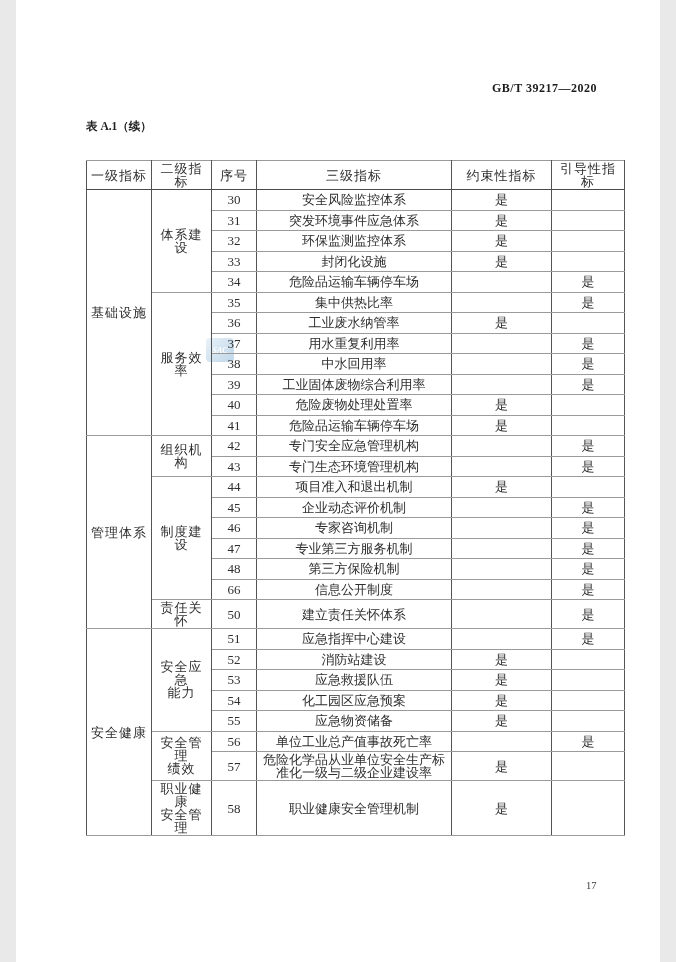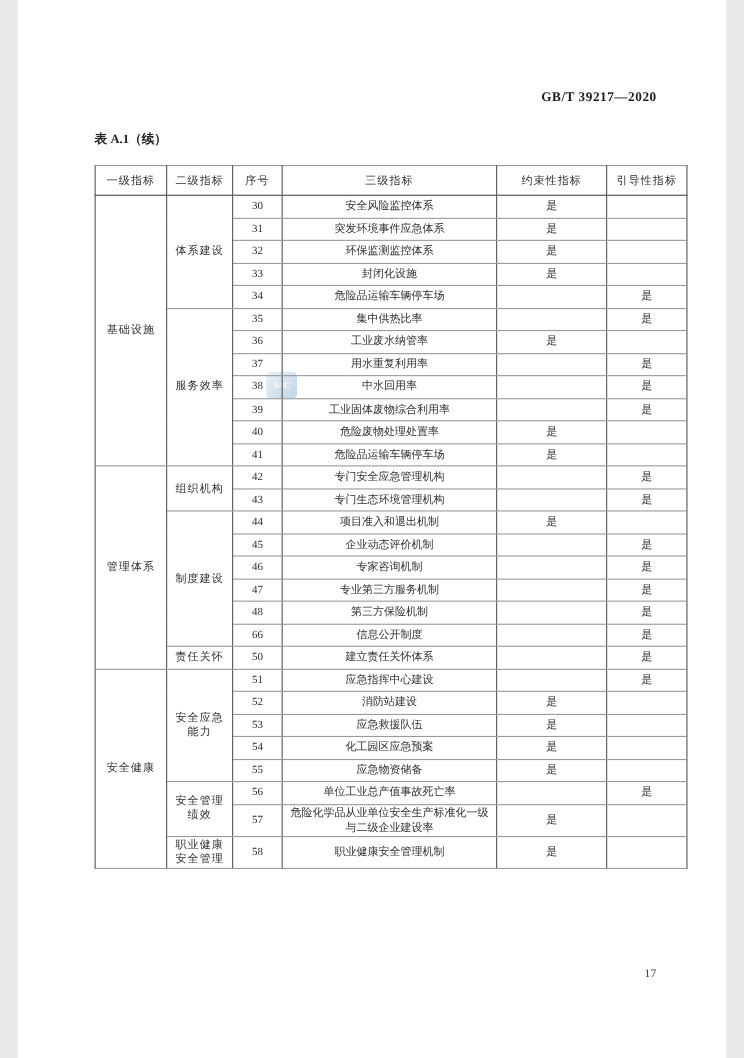--- a/index.html
+++ b/index.html
@@ -27,27 +27,27 @@
     top: 119px;
     left: 70px;
     width: 538px;
     text-align: left;
     font-size: 11.5px;
     font-weight: bold;
     color: #222222;
   }
   table.ind-table {
     position: absolute;
-    top: 150px;
+    top: 160px;
     left: 70px;
     width: 538px;
     border-collapse: collapse;
     table-layout: fixed;
     border: 1.5px solid #3c3c3c;
-    font-size: 10px;
+    font-size: 13px;
   }
   table.ind-table th, table.ind-table td {
     border-left: 1px solid #555555;
     border-right: 1px solid #555555;
     border-top: 1px solid #9a9a9a;
     border-bottom: 1px solid #9a9a9a;
     padding: 1px 3px;
     line-height: 13px;
     color: #2e2e2e;
     background: transparent;
@@ -81,21 +81,20 @@
     background: linear-gradient(135deg, #d8e8f4 0%, #a9c9e2 60%, #8fb8d8 100%);
     color: #ffffff;
     font-size: 8px;
     font-style: italic;
     font-weight: bold;
     display: flex;
     align-items: center;
     justify-content: center;
     opacity: 0.55;
     pointer-events: none;
-    margin-left: 36px;
   }
 </style>
 </head>
 <body>
 
 <div class="page">
 
   <div class="std-code">GB/T 39217—2020</div>
 
   <div class="table-title">表 A.1（续）</div>

